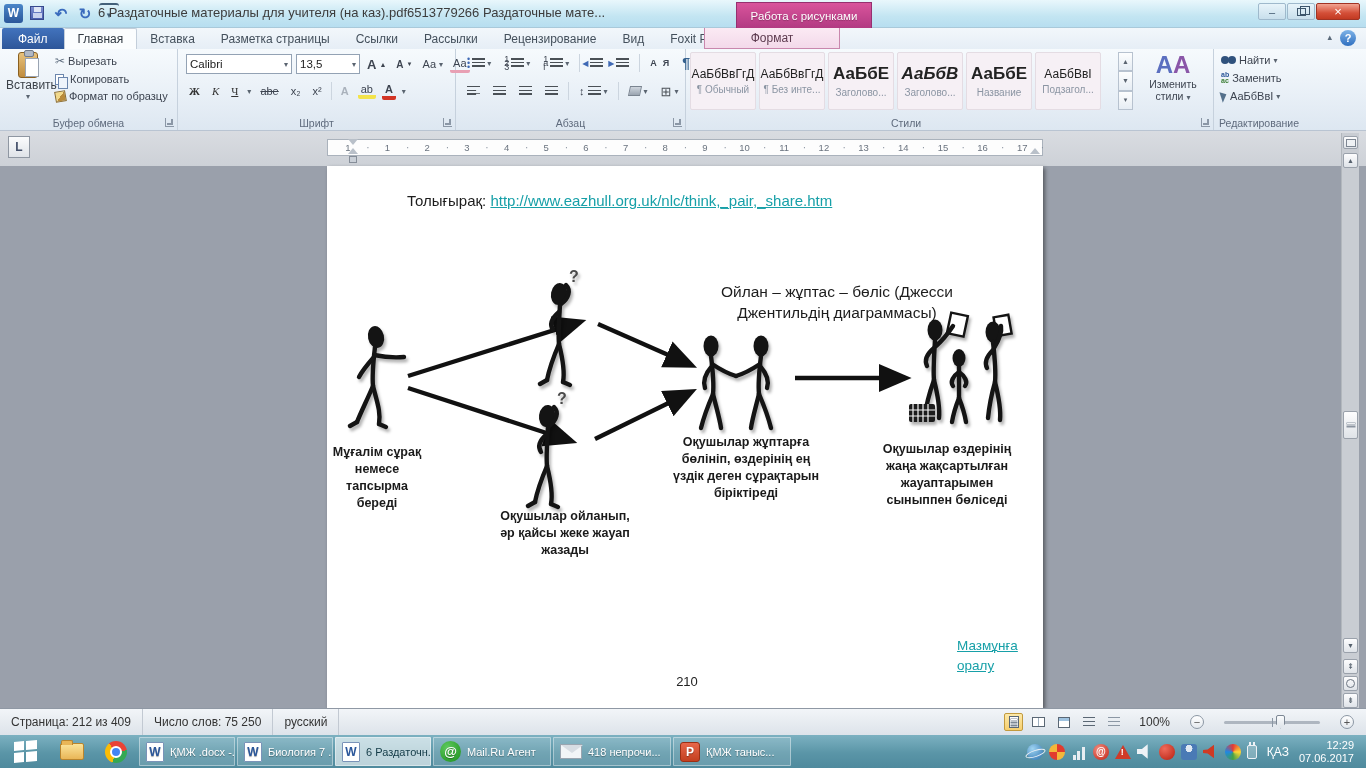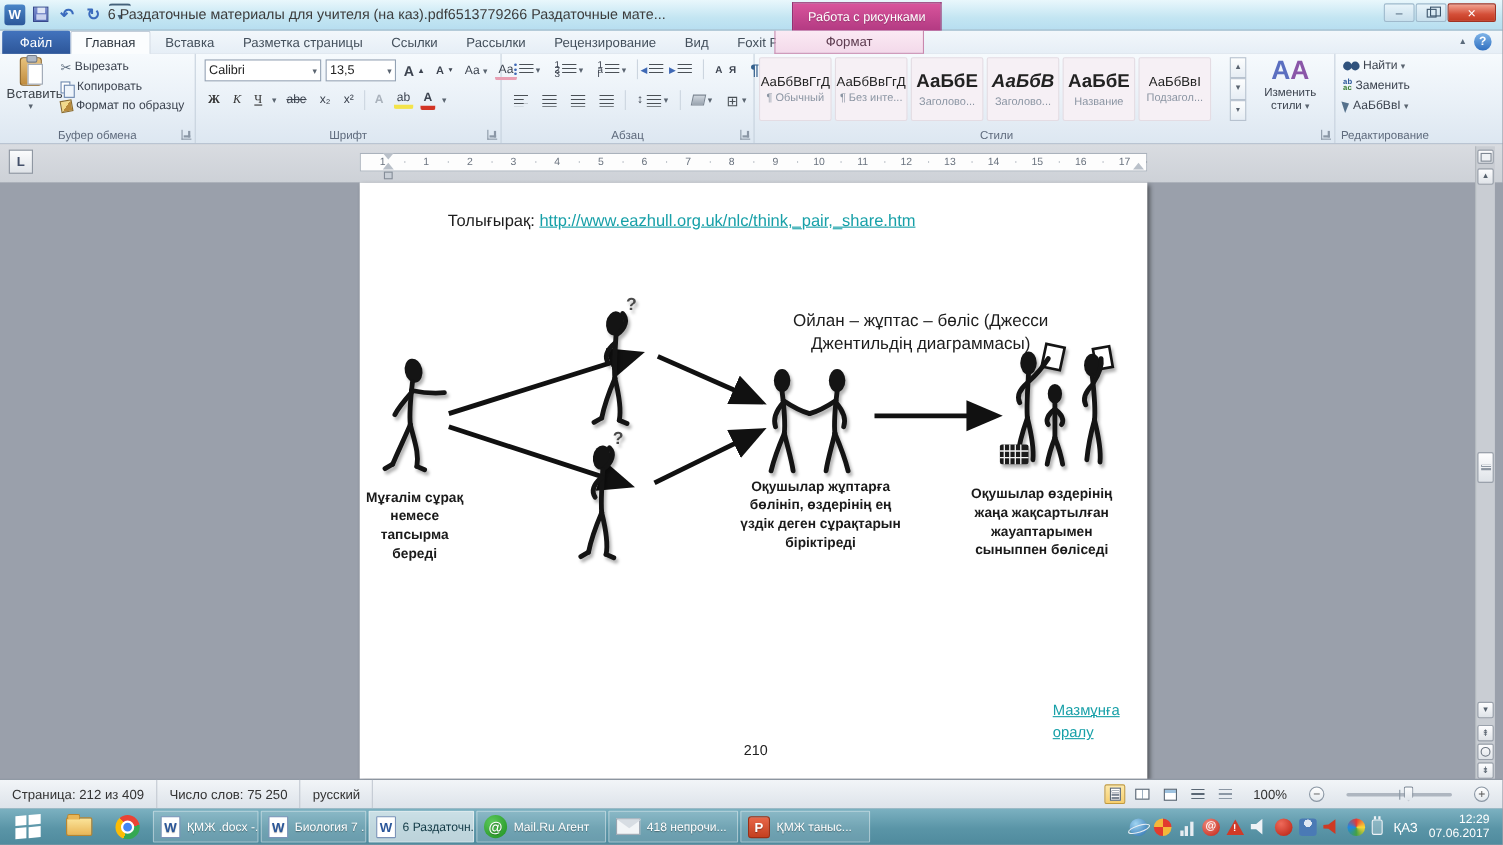--- a/index.html
+++ b/index.html
@@ -19,21 +19,21 @@
   .glyph-blue{color:#3a6bbd;font-size:15px;font-weight:bold;line-height:1;}
   .qat-more{font-size:9px;color:#44617a;border-top:2px solid #44617a;line-height:8px;padding-top:1px;}
   #window-title{position:absolute;left:98px;top:5px;width:590px;white-space:nowrap;overflow:hidden;
     font-size:13px;color:#3c3c3c;}
   .win-controls{position:absolute;right:6px;top:3px;display:flex;gap:1px;}
   .wc{width:28px;height:17px;display:flex;align-items:center;justify-content:center;
      background:linear-gradient(#e8f4fa,#c8dfec);border:1px solid #9fb9cc;border-radius:2px;color:#3c556b;font-size:11px;}
   .wc-close{width:44px;background:linear-gradient(#f2a492,#d44f38 60%,#c23a22);border-color:#a03324;color:#fff;font-size:13px;}
   .ic-restore{width:9px;height:8px;border:1px solid #3c556b;position:relative;background:transparent;}
   .ic-restore::before{content:"";position:absolute;left:2px;top:-3px;width:8px;height:7px;border:1px solid #3c556b;}
-  #contextual-header{position:absolute;left:720px;top:2px;width:136px;height:26px;
+  #contextual-header{position:absolute;left:736px;top:2px;width:136px;height:26px;
     background:linear-gradient(#d9549c,#b23a82);border:1px solid #963070;border-bottom:none;
     color:#fff;font-size:11.5px;display:flex;align-items:center;justify-content:center;text-shadow:0 1px 1px rgba(0,0,0,.25);}
 
   
   #tabrow{position:absolute;left:0;top:28px;width:1366px;height:21px;background:linear-gradient(#f2f7fb,#e6eef6);display:flex;align-items:stretch;}
   .tab{padding:0 13px;display:flex;align-items:center;font-size:12px;color:#44505c;}
   .tab-file{background:linear-gradient(#4273bd,#2d5699);color:#fff;margin-left:2px;padding:0 16px;border-radius:2px 2px 0 0;}
   .tab-active{background:#fbfdfe;border:1px solid #c3ceda;border-bottom:none;border-radius:2px 2px 0 0;color:#2e3740;}
   .tab-contextual{position:absolute;left:704px;top:0;width:136px;height:21px;display:flex;align-items:center;justify-content:center;
     background:linear-gradient(#fbeaf4,#f3d9ea);border:1px solid #c987ad;border-top:none;color:#5c3a4e;}
@@ -585,20 +585,21 @@
         <path class="fig" d="M85,34 C90,26 93,18 92,12"></path>
         <path class="fig" d="M84,36 C78,42 75,48 78,54"></path>
         <path class="fig" d="M86,68 C82,82 80,94 79,104"></path>
         <path class="fig" d="M86,68 C90,84 92,96 91,106"></path>
         <rect x="0" y="90" width="26" height="18" fill="#1c1c1c" rx="2"></rect>
         <path d="M4,90 L4,108 M9,90 L9,108 M14,90 L14,108 M19,90 L19,108 M0,96 L26,96 M0,102 L26,102" stroke="#f4f4f4" stroke-width="1.2"></path>
       </g>
     </svg>
 
     <div class="cap" id="cap-teacher">Мұғалім сұрақ немесе тапсырма береді</div>
+    <div class="cap" id="cap-think">Оқушылар ойланып, әр қайсы жеке жауап жазады</div>
     <div class="cap" id="cap-pair">Оқушылар жұптарға бөлініп, өздерінің ең үздік деген сұрақтарын біріктіреді</div>
     <div class="cap" id="cap-share">Оқушылар өздерінің жаңа жақсартылған жауаптарымен сыныппен бөліседі</div>
 
     <a href="#" id="back-link">Мазмұнға оралу</a>
     <div id="page-num">210</div>
   </div>
 </div>
 
 <div id="vscroll">
   <span class="sc-btn" id="sc-ruler-toggle"></span>

